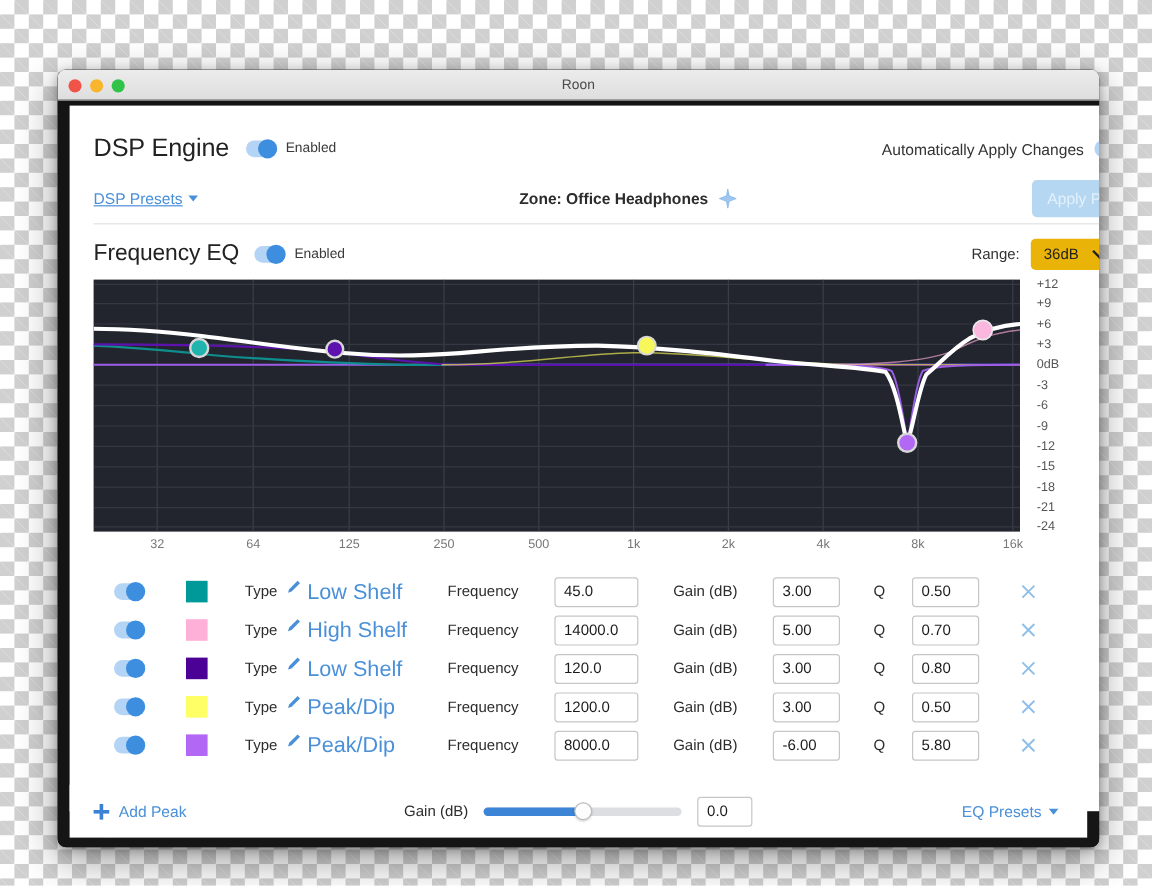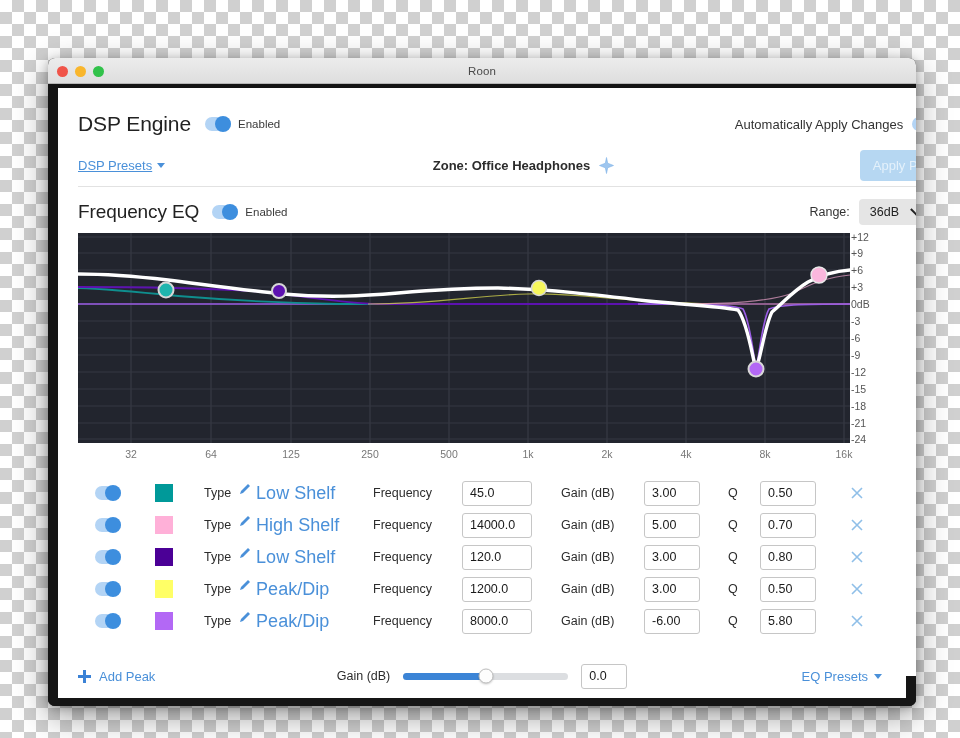--- a/index.html
+++ b/index.html
@@ -156,21 +156,21 @@
   
   #peq-header {
     display: flex; align-items: center;
     padding: 12px 24px 8px 20px;
   }
   #peq-title { font-size: 19px; color: #222; letter-spacing: -0.1px; }
   #peq-enable-wrap { display: flex; align-items: center; gap: 7px; margin-left: 13px; }
   #range-wrap { margin-left: auto; display: flex; align-items: center; gap: 9px; }
   #range-label { font-size: 12.5px; color: #333; }
   #range-select {
-    background: #e5e5e5; border: none; border-radius: 4px;
+    background: #eab308; border: none; border-radius: 4px;
     padding: 6px 10px 6px 11px;
     font-size: 12.5px; color: #222;
     display: flex; align-items: center; gap: 13px;
     cursor: pointer;
     font-family: "Liberation Sans", sans-serif;
   }
   .chev {
     width: 9px; height: 9px;
     border-right: 2px solid #222; border-bottom: 2px solid #222;
     transform: rotate(45deg) translate(-2px,-2px);
@@ -187,21 +187,21 @@
     background: #22252e;
     position: relative; overflow: hidden;
   }
   #graph svg { display: block; }
   #yaxis {
     width: 48px; height: 210px; position: relative;
     font-size: 10.5px; color: #555;
     padding-left: 6px;
   }
   #yaxis span {
-    position: absolute; left: 1px;
+    position: absolute; left: 14px;
     transform: translateY(-50%);
     white-space: nowrap;
   }
   #xaxis {
     margin: 2px 24px 0 20px;
     width: 772px; height: 20px;
     position: relative;
     font-size: 10.5px; color: #777;
   }
   #xaxis span {

